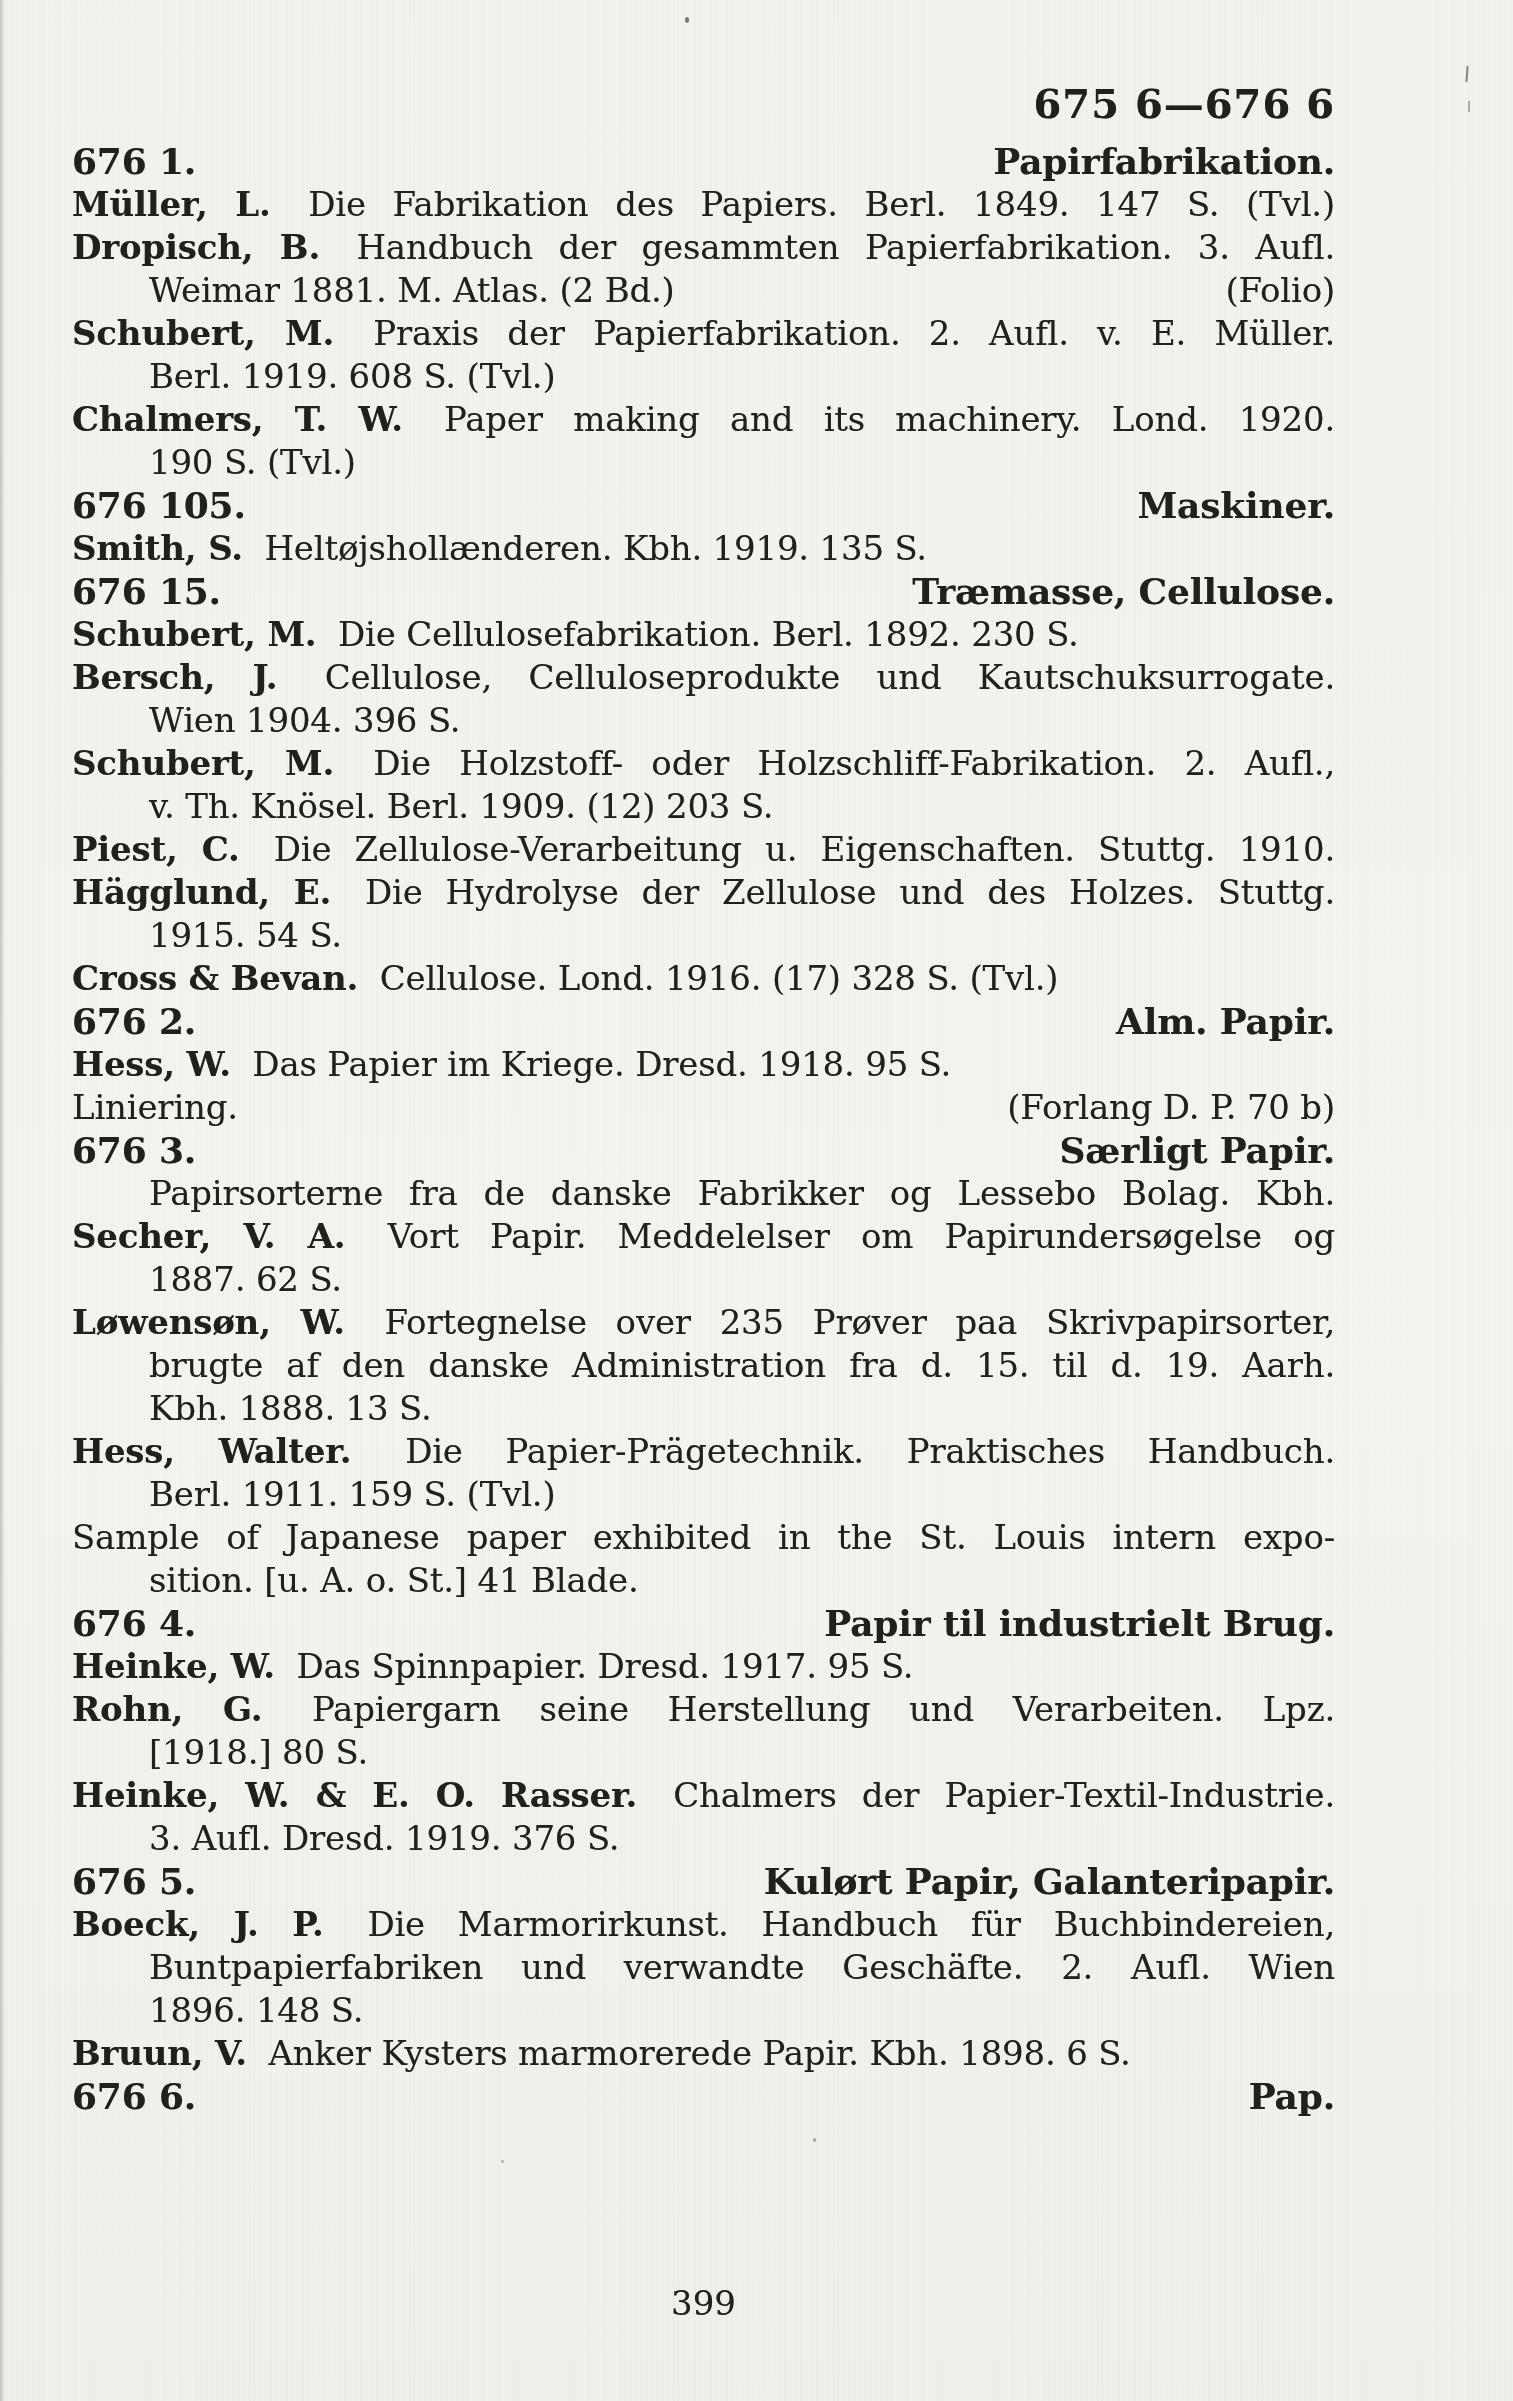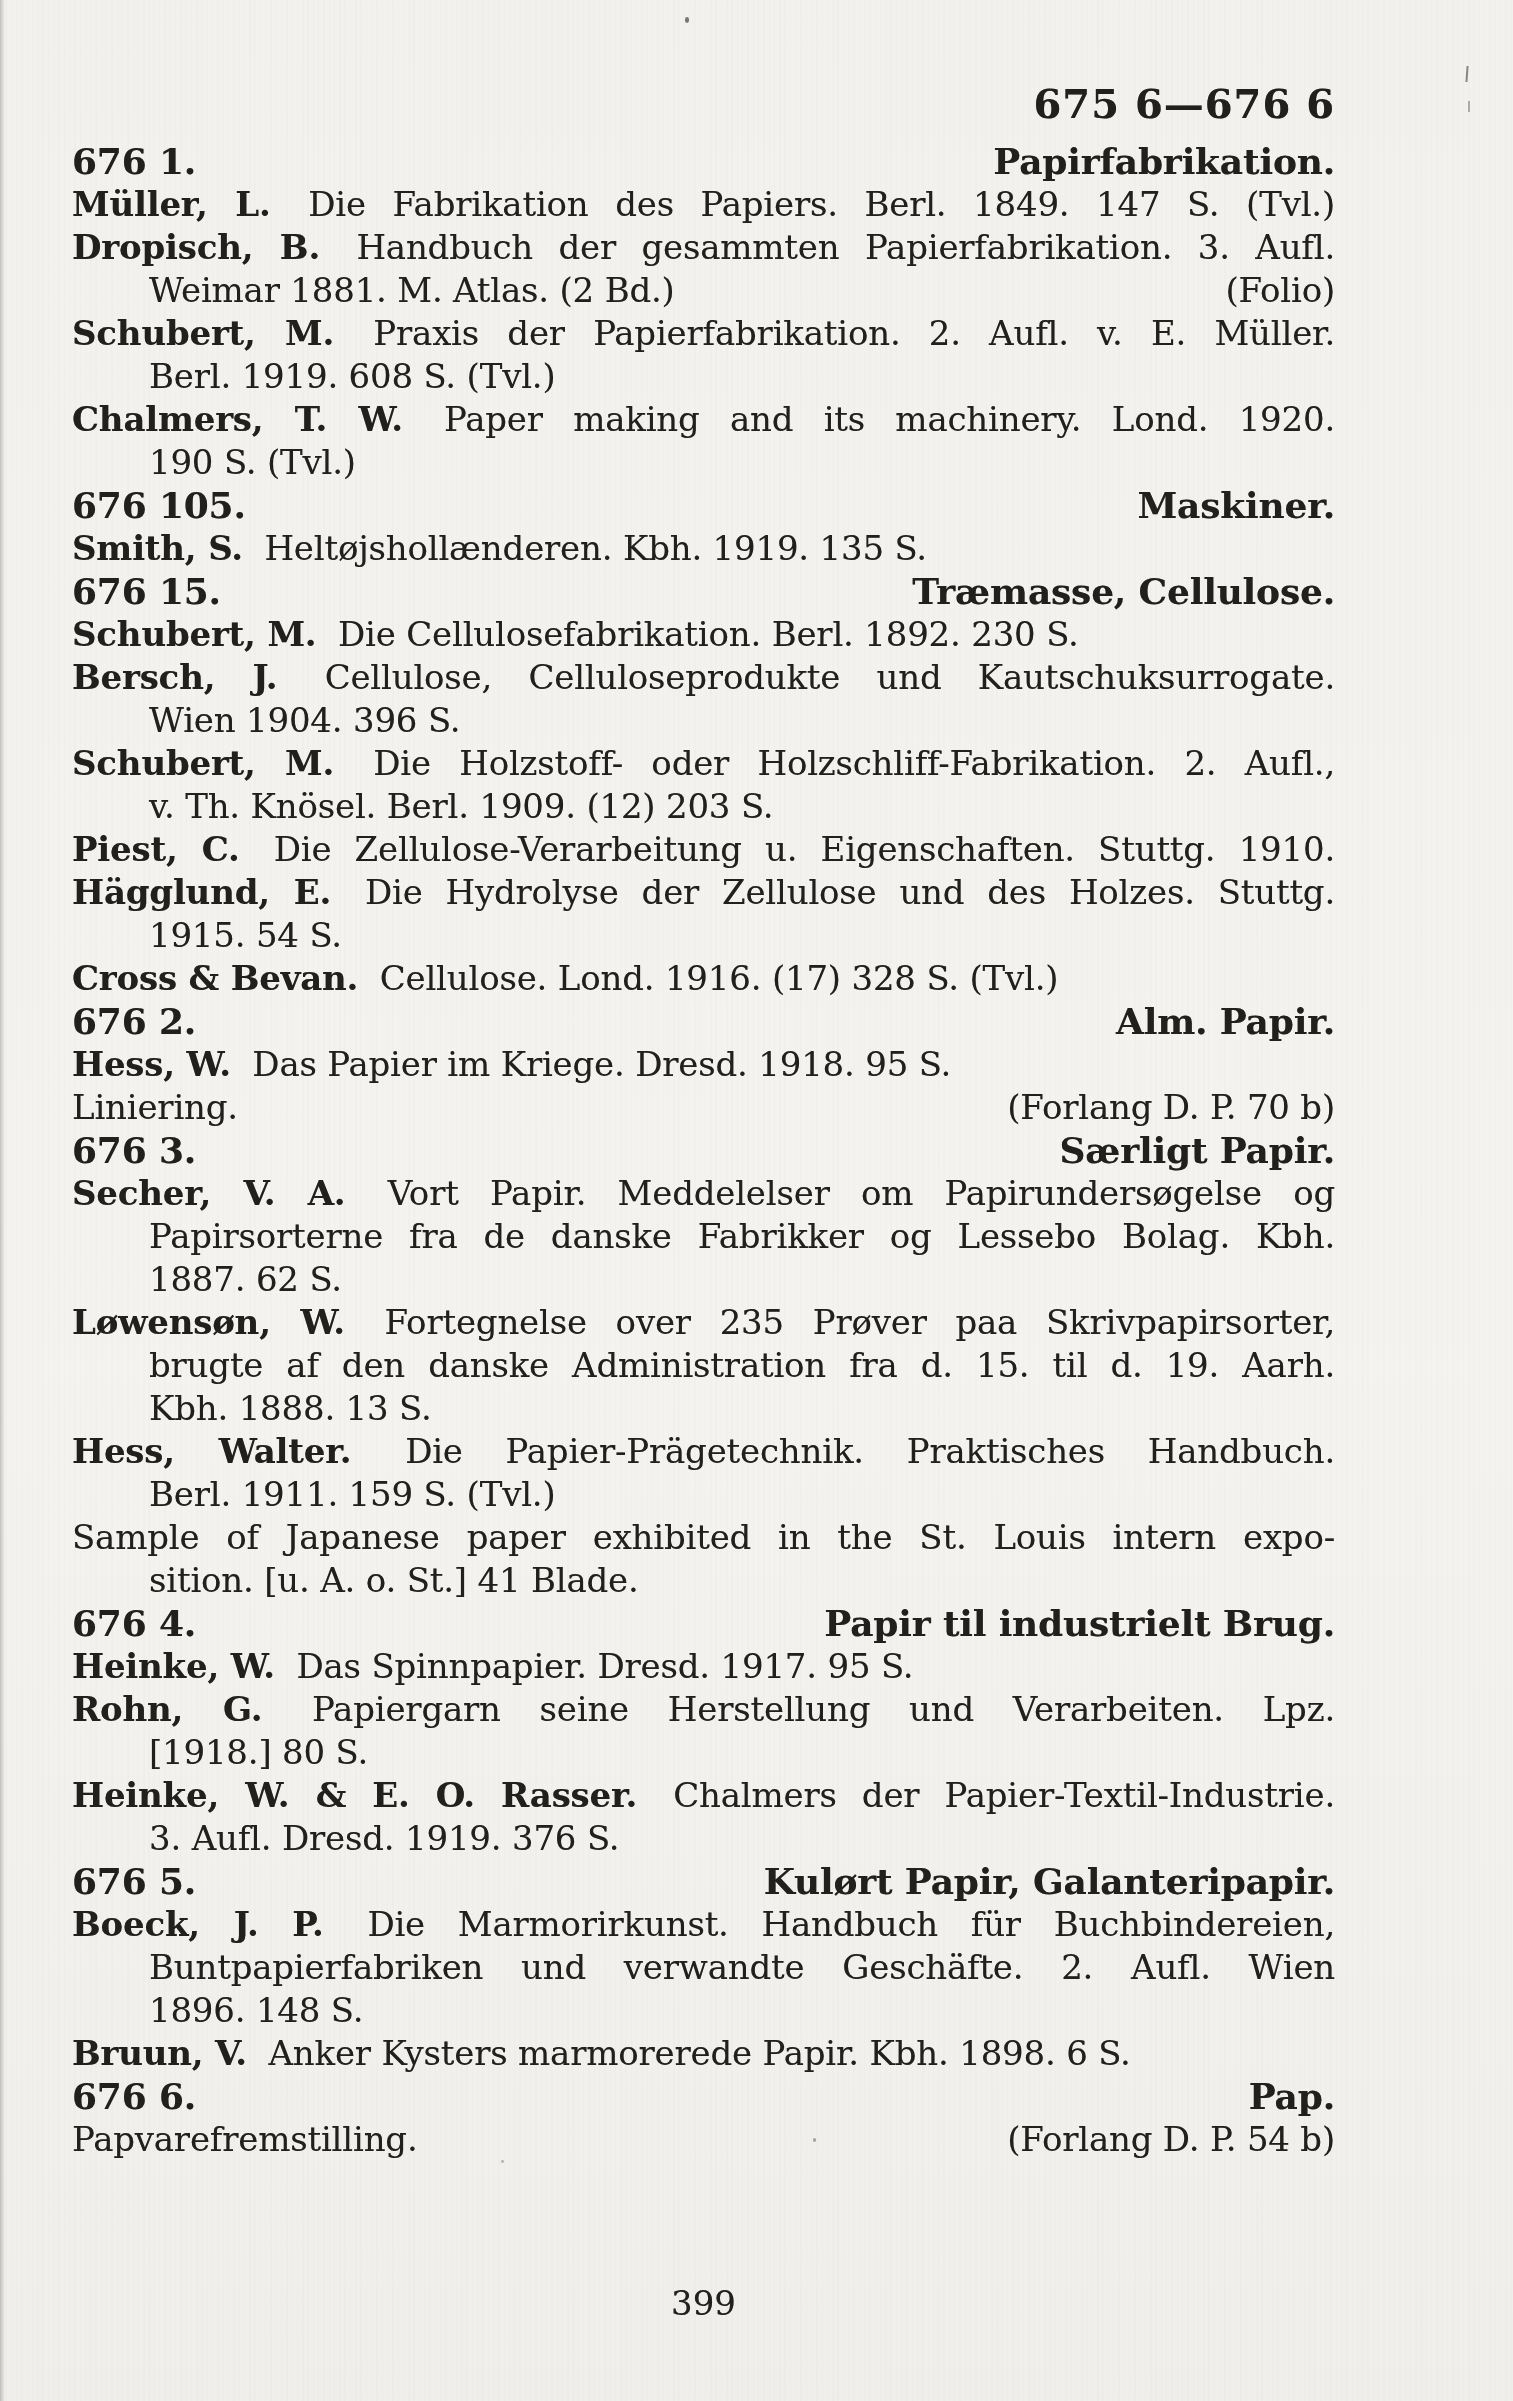--- a/index.html
+++ b/index.html
@@ -109,22 +109,22 @@
       </div>
       <div class="line"><span class="au">Hess, W.</span> <span class="tx">Das Papier im Kriege. Dresd. 1918. 95 S.</span></div>
       <div class="line split">
         <span class="lt"><span class="tx">Liniering.</span></span>
         <span class="rt">(Forlang D. P. 70 b)</span>
       </div>
       <div class="line sect">
         <span class="num">676 3.</span>
         <span class="ttl">Særligt Papir.</span>
       </div>
+      <div class="line ind fill"><span class="tx">Papirsorterne fra de danske Fabrikker og Lessebo Bolag. Kbh.</span></div>
       <div class="line fill"><span class="au">Secher, V. A.</span> <span class="tx">Vort Papir. Meddelelser om Papirundersøgelse og</span></div>
-      <div class="line ind fill"><span class="tx">Papirsorterne fra de danske Fabrikker og Lessebo Bolag. Kbh.</span></div>
       <div class="line ind"><span class="tx">1887. 62 S.</span></div>
       <div class="line fill"><span class="au">Løwensøn, W.</span> <span class="tx">Fortegnelse over 235 Prøver paa Skrivpapirsorter,</span></div>
       <div class="line ind fill"><span class="tx">brugte af den danske Administration fra d. 15. til d. 19. Aarh.</span></div>
       <div class="line ind"><span class="tx">Kbh. 1888. 13 S.</span></div>
       <div class="line fill"><span class="au">Hess, Walter.</span> <span class="tx">Die Papier-Prägetechnik. Praktisches Handbuch.</span></div>
       <div class="line ind"><span class="tx">Berl. 1911. 159 S. (Tvl.)</span></div>
       <div class="line fill"><span class="tx">Sample of Japanese paper exhibited in the St. Louis intern expo-</span></div>
       <div class="line ind"><span class="tx">sition. [u. A. o. St.] 41 Blade.</span></div>
       <div class="line sect">
         <span class="num">676 4.</span>
@@ -140,21 +140,17 @@
         <span class="ttl">Kulørt Papir, Galanteripapir.</span>
       </div>
       <div class="line fill"><span class="au">Boeck, J. P.</span> <span class="tx">Die Marmorirkunst. Handbuch für Buchbindereien,</span></div>
       <div class="line ind fill"><span class="tx">Buntpapierfabriken und verwandte Geschäfte. 2. Aufl. Wien</span></div>
       <div class="line ind"><span class="tx">1896. 148 S.</span></div>
       <div class="line"><span class="au">Bruun, V.</span> <span class="tx">Anker Kysters marmorerede Papir. Kbh. 1898. 6 S.</span></div>
       <div class="line sect">
         <span class="num">676 6.</span>
         <span class="ttl">Pap.</span>
       </div>
-      <div class="line split">
-        <span class="lt"><span class="tx">Papvarefremstilling.</span></span>
-        <span class="rt">(Forlang D. P. 54 b)</span>
-      </div>
     </div>
 
   <div class="page-number">399</div>
 </div>
 
 
 </body></html>

